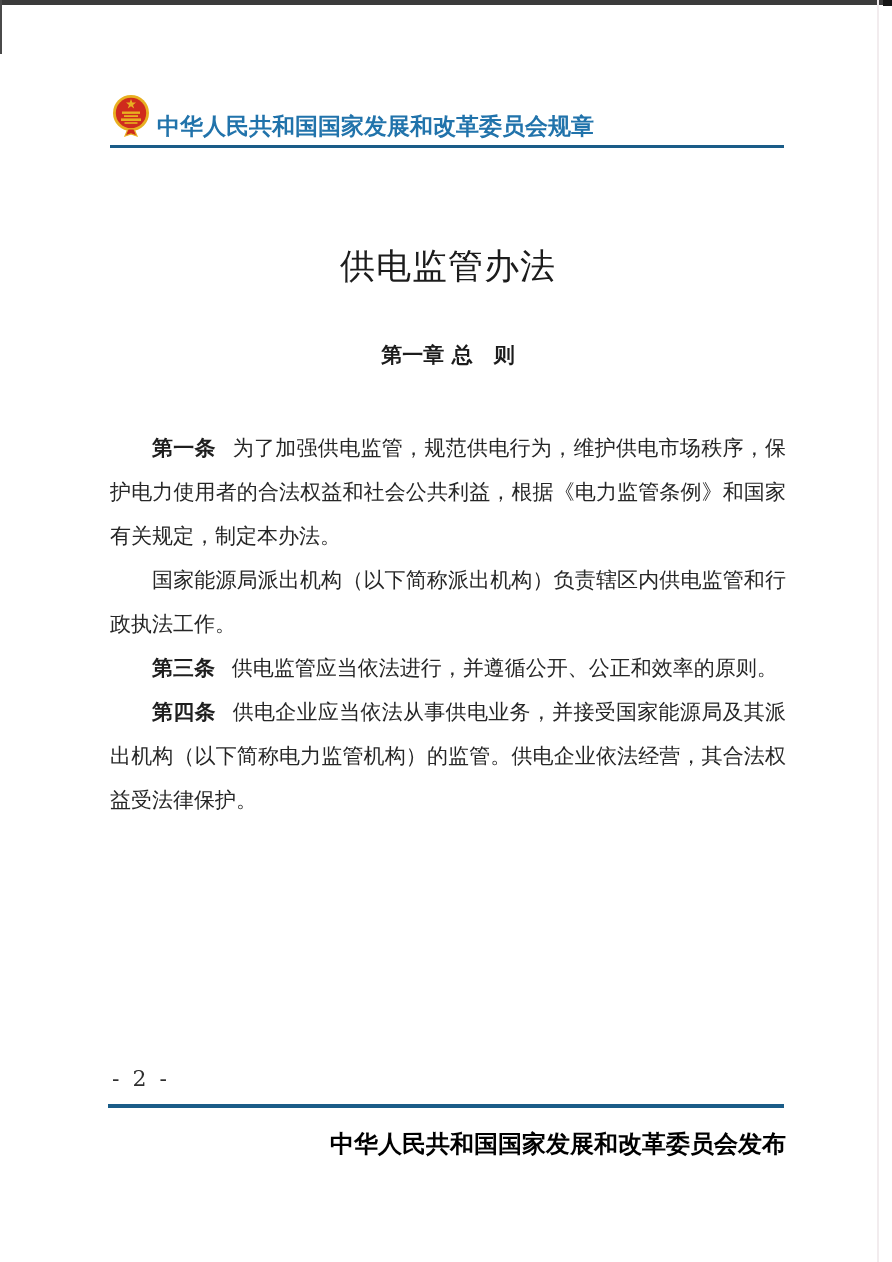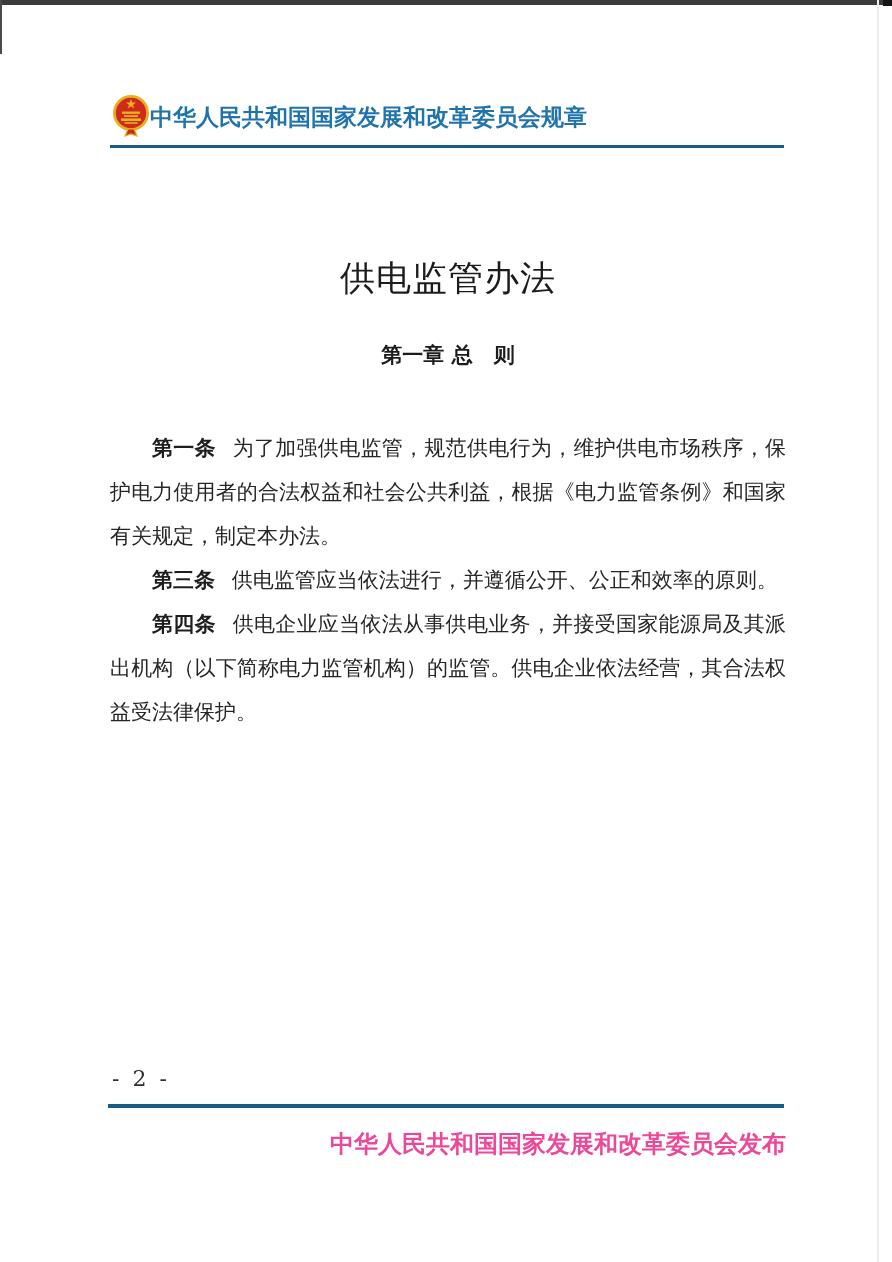--- a/index.html
+++ b/index.html
@@ -13,32 +13,32 @@
   }
   
   .topbar { position: absolute; top: 0; left: 0; width: 892px; height: 5px; background: #3b3b3b; }
   .corner-dot { position: absolute; top: 0; right: 0; width: 9px; height: 6px; background: #161616; }
   .left-tick { position: absolute; top: 0; left: 0; width: 2px; height: 54px; background: #4a4a4a; }
   .right-faint { position: absolute; top: 0; left: 877px; width: 2px; height: 1262px; background: #f2ecee; }
 
   
   .header-row {
     position: absolute; left: 112px; top: 92px; width: 676px; height: 50px;
-    display: flex; align-items: center; 
+    display: flex; align-items: flex-end; gap: 7px;
   }
   .emblem { width: 38px; height: 50px; flex: 0 0 auto; display: block; }
   .org-title {
     color: #2173ab; font-weight: bold; font-size: 23px; letter-spacing: 0px;
     font-family: "DejaVu Sans", "Liberation Sans", sans-serif; white-space: nowrap;
   }
   .header-rule { position: absolute; left: 110px; top: 145px; width: 674px; height: 3px; background: #1a5c88; }
 
   
   .doc-title {
-    position: absolute; left: 110px; top: 255px; width: 676px;
+    position: absolute; left: 110px; top: 243px; width: 676px;
     text-align: center; font-size: 35px; color: #1c1c1c; letter-spacing: 1px;
   }
   .chapter-heading {
     position: absolute; left: 110px; top: 341px; width: 676px;
     text-align: center; font-size: 21px; font-weight: bold; color: #1c1c1c;
     font-family: "DejaVu Sans", "Liberation Sans", sans-serif;
   }
 
   
   .doc-body {
@@ -54,21 +54,21 @@
   .article-label:empty { display: none; }
 
   
   .page-number {
     position: absolute; left: 112px; top: 1066px;
     font-size: 22px; color: #2e2e2e; letter-spacing: 3px; white-space: pre;
   }
   .footer-rule { position: absolute; left: 108px; top: 1104px; width: 676px; height: 4px; background: #1a5c88; }
   .publisher-line {
     position: absolute; left: 110px; top: 1128px; width: 676px;
-    text-align: right; color: #ec4899; font-weight: bold; font-size: 24px;
+    text-align: right; color: #000000; font-weight: bold; font-size: 24px;
     font-family: "DejaVu Sans", "Liberation Sans", sans-serif;
   }
 </style>
 </head>
 <body>
 
 <div id="page">
 
   <div class="topbar"></div>
   <div class="corner-dot"></div>
@@ -91,20 +91,21 @@
   <div class="header-rule"></div>
 
   <div class="doc-title">供电监管办法</div>
   <div class="chapter-heading">第一章 总　则</div>
 
   <div class="doc-body">
 
       <p><span class="article-label">第一条</span><span>为了加强供电监管，规范供电行为，维护供电市场秩序，保护电力使用者的合法权益和社会公共利益，根据《电力监管条例》和国家有关规定，制定本办法。</span></p>
 
 
+      <p><span>国家能源局派出机构（以下简称派出机构）负责辖区内供电监管和行政执法工作。</span></p>
 
       <p><span class="article-label">第三条</span><span>供电监管应当依法进行，并遵循公开、公正和效率的原则。</span></p>
 
       <p><span class="article-label">第四条</span><span>供电企业应当依法从事供电业务，并接受国家能源局及其派出机构（以下简称电力监管机构）的监管。供电企业依法经营，其合法权益受法律保护。</span></p>
 
     </div>
 
   <div class="page-number">- 2 -</div>
   <div class="footer-rule"></div>
   <div class="publisher-line">中华人民共和国国家发展和改革委员会发布</div>

